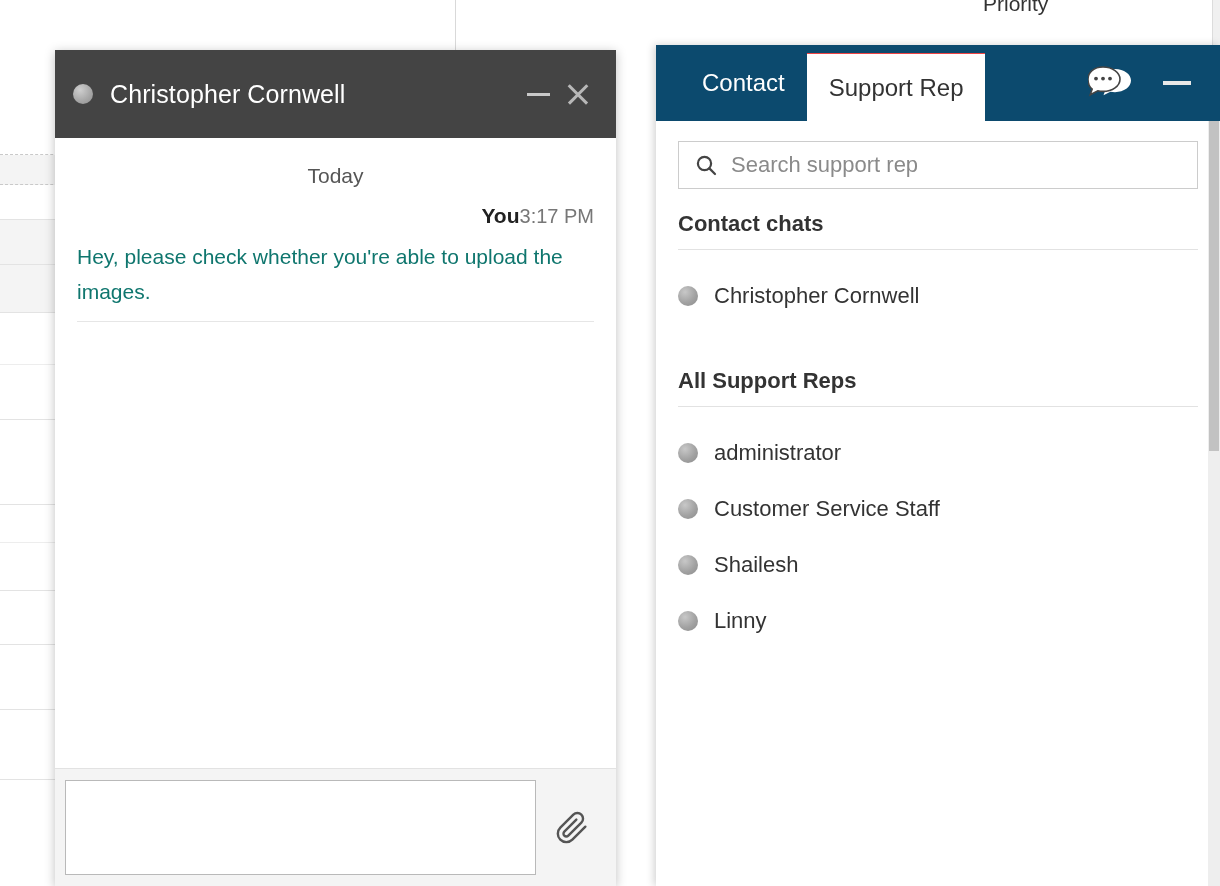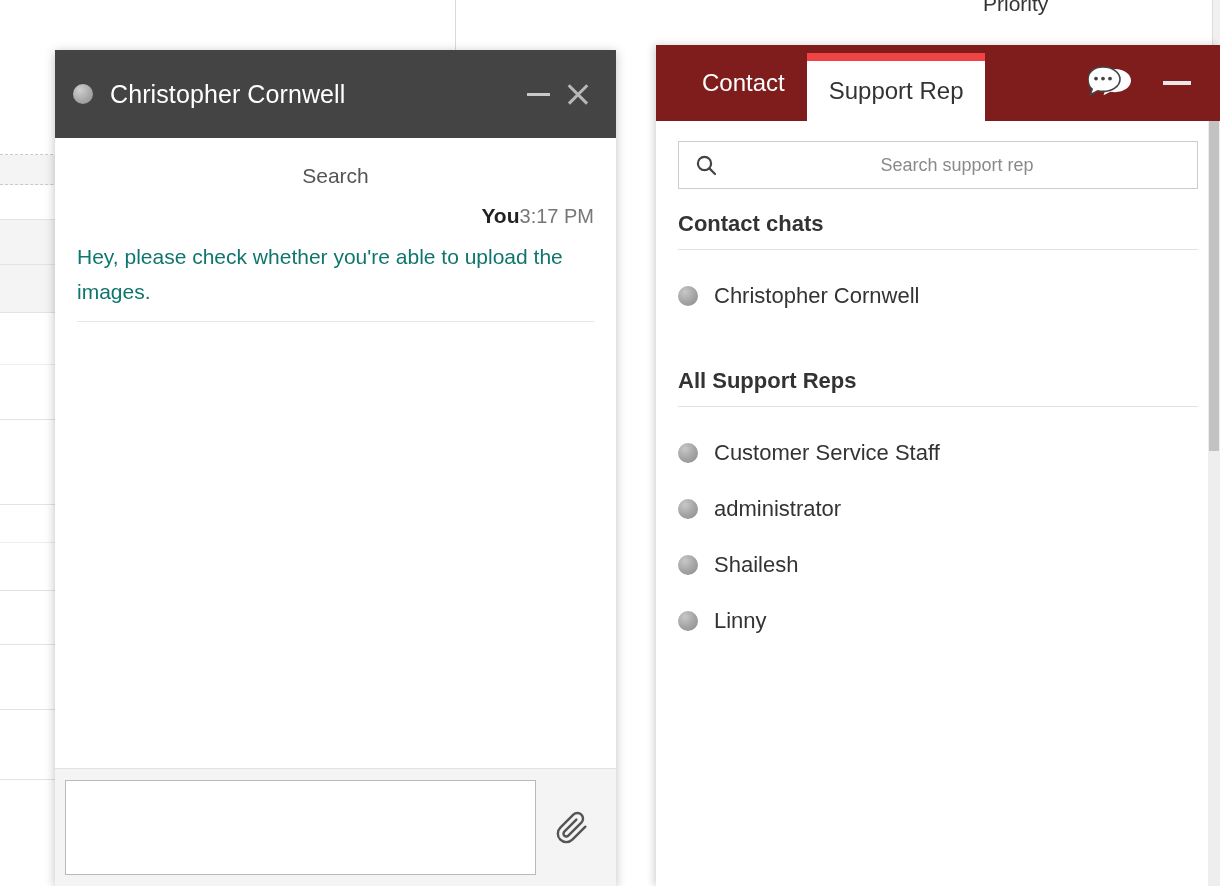--- a/index.html
+++ b/index.html
@@ -150,32 +150,32 @@
     justify-content: center; cursor: pointer; margin-left: 6px;
   }
 
   
   .rep-panel {
     position: absolute; left: 656px; top: 45px; width: 564px; height: 841px;
     background: #ffffff; box-shadow: -2px 0 8px rgba(0,0,0,0.18);
     display: flex; flex-direction: column;
   }
   .rep-header {
-    height: 76px; background: #7f1d1d; display: flex; align-items: flex-end;
+    height: 76px; background: #0c4a6e; display: flex; align-items: flex-end;
     flex: 0 0 auto; position: relative;
   }
   .tabs { display: flex; align-items: flex-end; height: 76px; padding-left: 24px; }
   .tab {
     font-size: 24px; color: #ffffff; padding: 0 22px;
     height: 76px; display: flex; align-items: center; cursor: pointer;
     position: relative; white-space: nowrap;
   }
   .tab.active {
     background: #ffffff; color: #333333; height: 68px;
-    border-top: 8px solid #ef4444; align-self: flex-end;
+    border-top: 1px solid #ef4444; align-self: flex-end;
     margin-bottom: 0;
   }
   .rep-header-actions {
     margin-left: auto; display: flex; align-items: center;
     padding-right: 20px; height: 76px;
   }
   .chat-bubbles-icon {
     width: 54px; height: 44px; display: flex; align-items: center;
     justify-content: center; cursor: pointer; margin-right: 16px;
   }
@@ -192,22 +192,22 @@
   .search-box {
     display: flex; align-items: center; height: 48px;
     border: 1px solid #cccccc; background: #ffffff; padding: 0 14px;
     margin-bottom: 22px;
   }
   .search-icon-wrap {
     width: 26px; height: 26px; display: flex; align-items: center;
     justify-content: center; flex: 0 0 auto; margin-right: 12px;
   }
   .search-input {
-    flex: 1 1 auto; border: none; outline: none; font-size: 18px;
-    color: #8b5cf6; font-family: "Liberation Sans", sans-serif; background: transparent; text-align: center;
+    flex: 1 1 auto; border: none; outline: none; font-size: 22px;
+    color: #8b5cf6; font-family: "Liberation Sans", sans-serif; background: transparent;
   }
   .search-input::placeholder { color: #8a8a8a; }
 
   .section-title {
     font-size: 22px; font-weight: bold; color: #333; margin: 10px 0 12px 0;
   }
   .section-rule { height: 1px; background: #e2e2e2; margin-bottom: 18px; }
 
   .rep-item {
     display: flex; align-items: center; height: 56px; cursor: pointer;
@@ -294,21 +294,21 @@
 
       <span class="hdr-btn">
         <span class="minimize-dash"></span>
       </span>
       <span class="hdr-btn">
         <span class="close-x"></span>
       </span>
     </div>
 
     <div class="chat-body">
-      <div class="day-sep">Search</div>
+      <div class="day-sep">Today</div>
 
       <div>
         <div class="msg-meta">
           <span class="msg-author">You</span>
           <span class="msg-time">3:17 PM</span>
         </div>
         <div class="msg-text">Hey, please check whether you're able to upload the images.</div>
         <div class="msg-divider"></div>
       </div>
     </div>
@@ -367,25 +367,25 @@
         <span class="rep-name">Christopher Cornwell</span>
       </div>
 
       <div class="spacer-lg"></div>
 
       <div class="section-title">All Support Reps</div>
       <div class="section-rule"></div>
 
       <div class="rep-item">
         <span class="rep-dot"></span>
-        <span class="rep-name">Customer Service Staff</span>
+        <span class="rep-name">administrator</span>
       </div>
       <div class="rep-item">
         <span class="rep-dot"></span>
-        <span class="rep-name">administrator</span>
+        <span class="rep-name">Customer Service Staff</span>
       </div>
       <div class="rep-item">
         <span class="rep-dot"></span>
         <span class="rep-name">Shailesh</span>
       </div>
       <div class="rep-item">
         <span class="rep-dot"></span>
         <span class="rep-name">Linny</span>
       </div>
 

